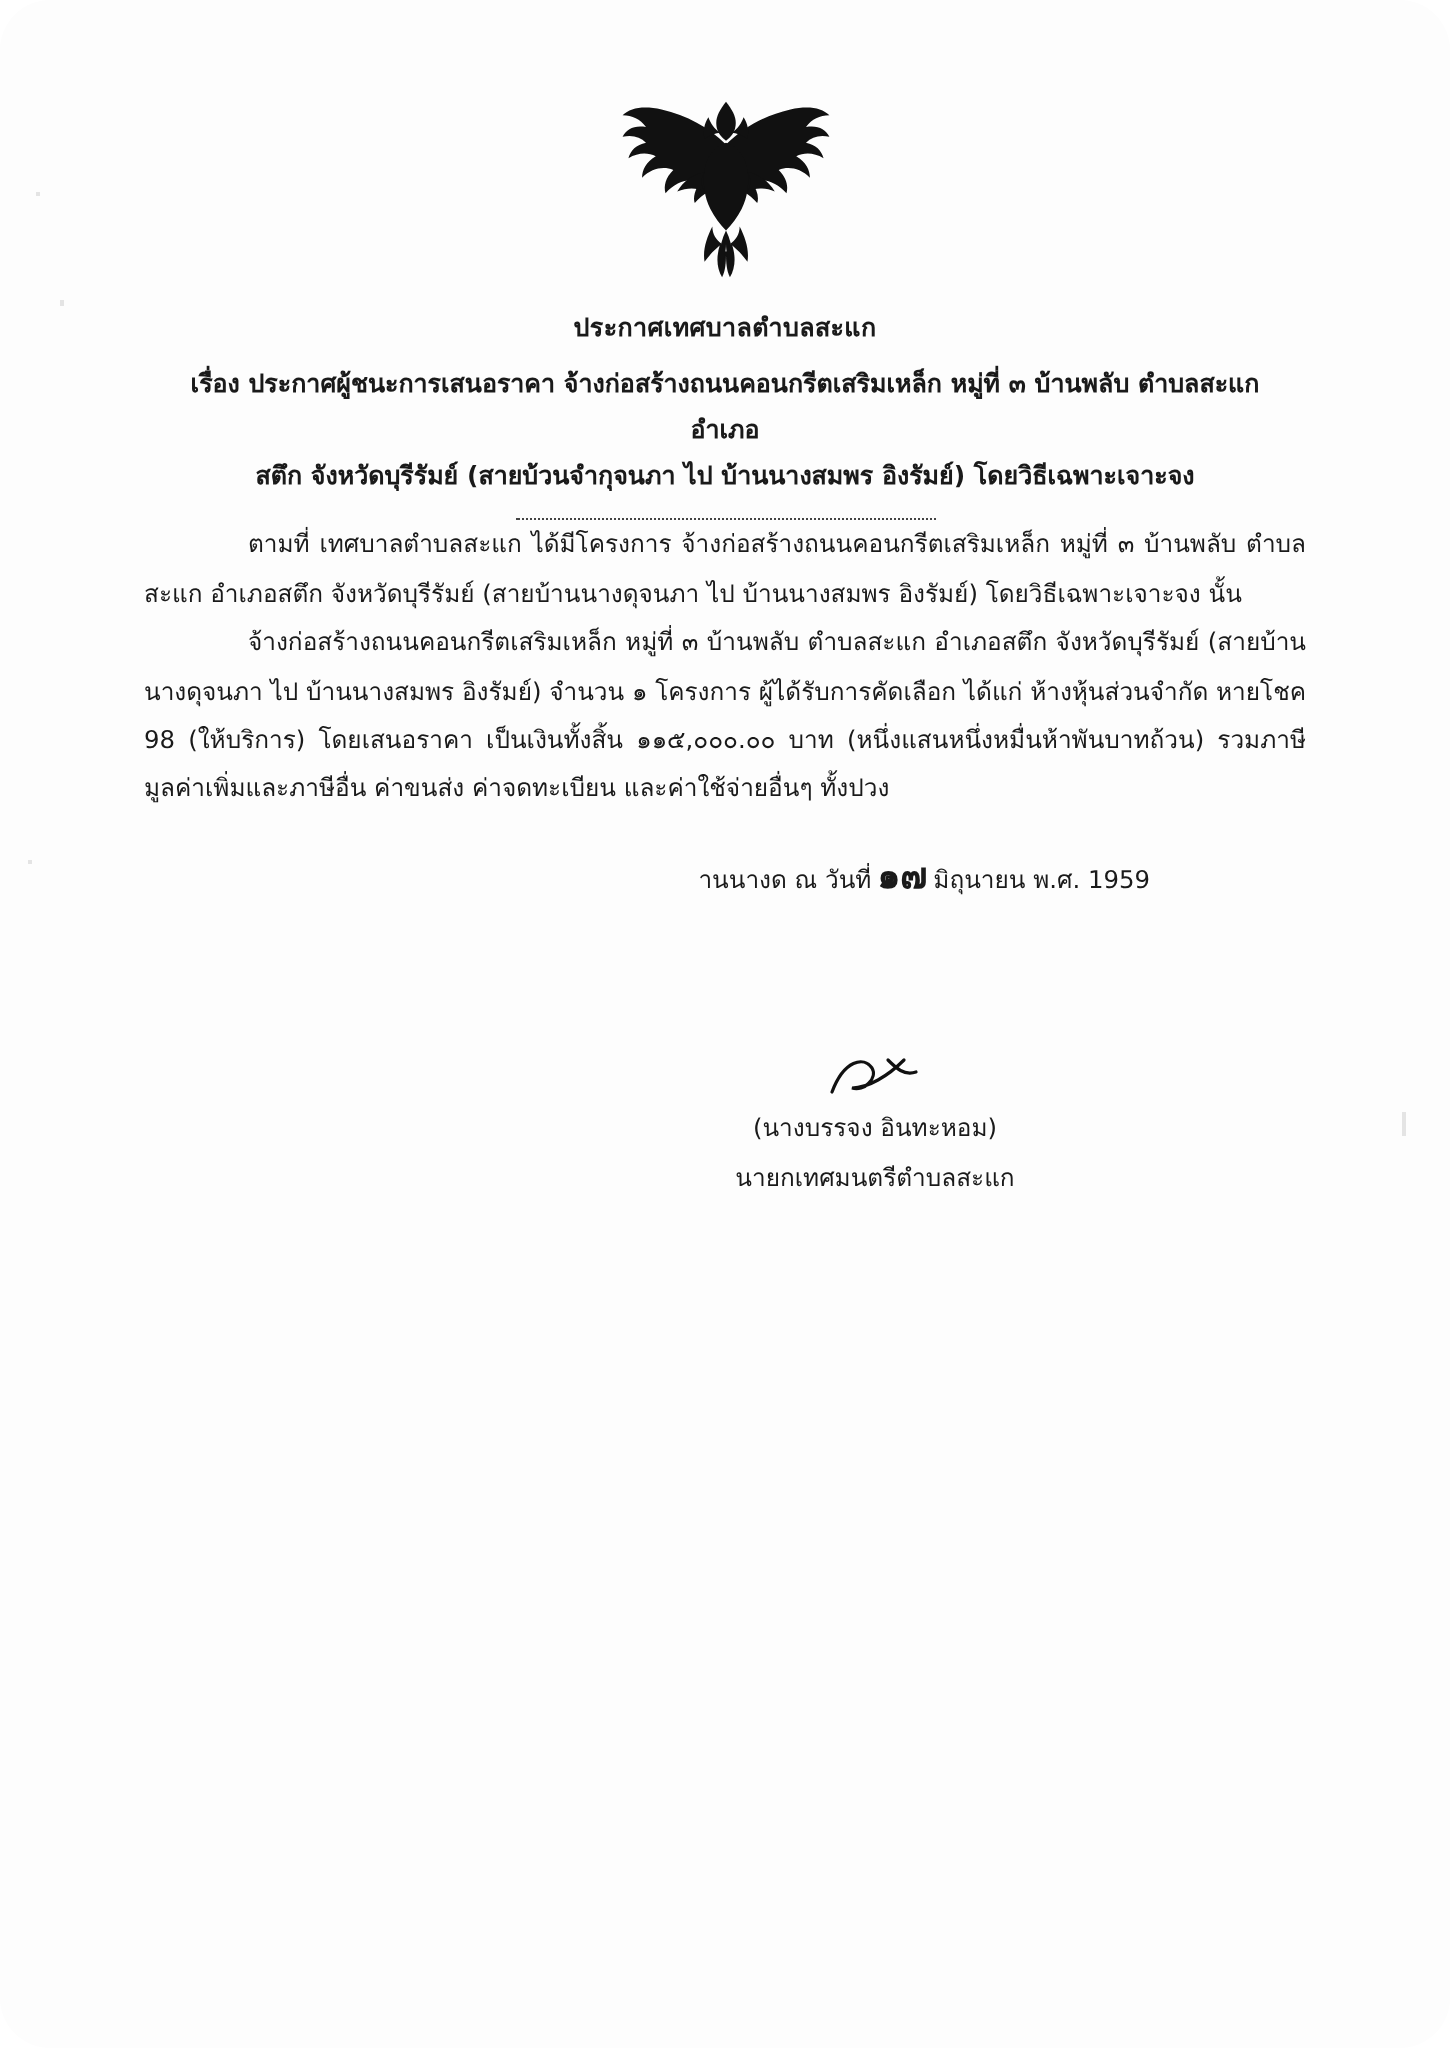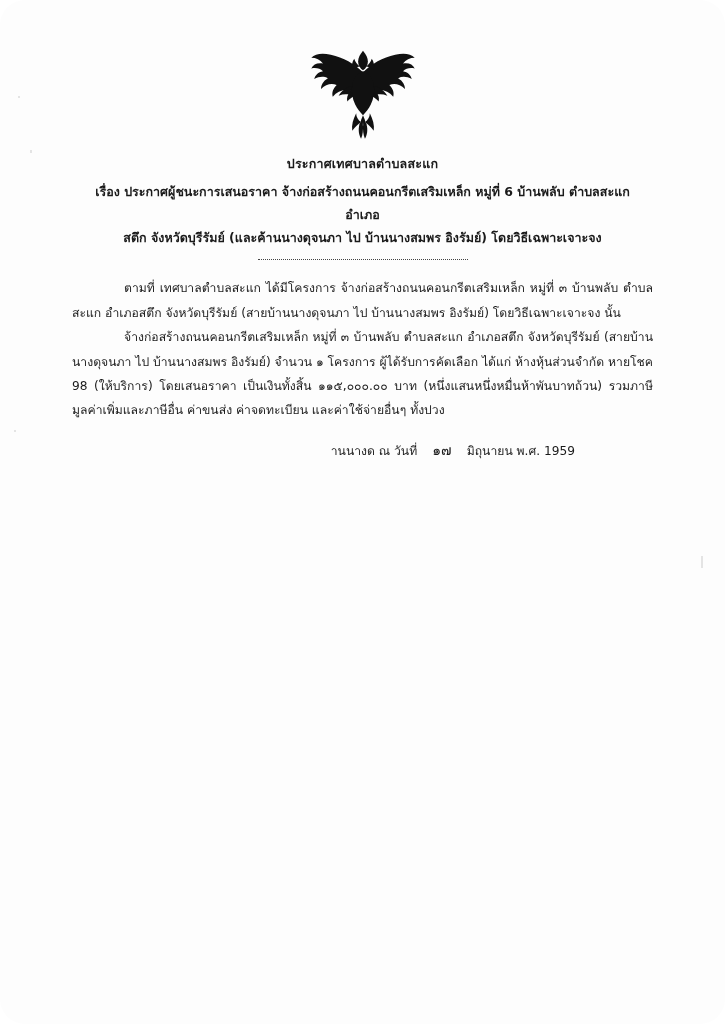--- a/index.html
+++ b/index.html
@@ -53,44 +53,43 @@
     padding: 0 4px;
   }
   .divider-line {
     width: 210px;
     height: 0;
     border-top: 1px dotted #444;
     margin: 10px auto 0 auto;
   }
   
   .body-block {
-    margin-top: 16px;
     font-size: 12.2px;
     line-height: 2.0;
     text-align: justify;
     text-justify: inter-word;
   }
   .body-block p {
     margin: 0;
   }
   .indent {
     text-indent: 52px;
   }
   
   .date-line {
     margin-top: 16px;
     text-align: right;
     font-size: 12.2px;
     padding-right: 78px;
     position: relative;
   }
   .date-num {
-    font-size: 14px;
-    font-weight: normal;
-    padding: 0 15px;
+    font-size: 18px;
+    font-weight: bold;
+    padding: 0 3px;
   }
   
   .sign-block {
     margin-top: 74px;
     text-align: center;
     font-size: 12.2px;
     line-height: 2.1;
     padding-left: 150px;
   }
   .signature-mark {
@@ -142,29 +141,38 @@
         <path d="M116 160 C120 172 120 184 114 194 C110 186 110 176 110 168 Z"></path>
 
         <path d="M110 146 C104 158 102 172 104 186 C108 176 110 168 110 160 C110 168 112 176 116 186 C118 172 116 158 110 146 Z"></path>
       </g>
     </svg>
   </div>
 
   <div class="doc-title">ประกาศเทศบาลตำบลสะแก</div>
 
   <div class="doc-subject">
-    <div>เรื่อง ประกาศผู้ชนะการเสนอราคา จ้างก่อสร้างถนนคอนกรีตเสริมเหล็ก หมู่ที่ 6 บ้านพลับ ตำบลสะแก อำเภอ</div>
-    <div>สตึก จังหวัดบุรีรัมย์ (และค้านนางดุจนภา ไป บ้านนางสมพร อิงรัมย์) โดยวิธีเฉพาะเจาะจง</div>
+    <div>เรื่อง ประกาศผู้ชนะการเสนอราคา จ้างก่อสร้างถนนคอนกรีตเสริมเหล็ก หมู่ที่ ๓ บ้านพลับ ตำบลสะแก อำเภอ</div>
+    <div>สตึก จังหวัดบุรีรัมย์ (สายบ้วนจำกุจนภา ไป บ้านนางสมพร อิงรัมย์) โดยวิธีเฉพาะเจาะจง</div>
   </div>
 
   <div class="divider-line"></div>
 
   <div class="body-block">
     <p class="indent">ตามที่ เทศบาลตำบลสะแก ได้มีโครงการ จ้างก่อสร้างถนนคอนกรีตเสริมเหล็ก หมู่ที่ ๓ บ้านพลับ ตำบลสะแก อำเภอสตึก จังหวัดบุรีรัมย์ (สายบ้านนางดุจนภา ไป บ้านนางสมพร อิงรัมย์) โดยวิธีเฉพาะเจาะจง  นั้น</p>
     <p class="indent">จ้างก่อสร้างถนนคอนกรีตเสริมเหล็ก หมู่ที่ ๓ บ้านพลับ ตำบลสะแก อำเภอสตึก จังหวัดบุรีรัมย์ (สายบ้านนางดุจนภา ไป บ้านนางสมพร อิงรัมย์) จำนวน ๑ โครงการ ผู้ได้รับการคัดเลือก ได้แก่ ห้างหุ้นส่วนจำกัด หายโชค 98 (ให้บริการ) โดยเสนอราคา เป็นเงินทั้งสิ้น ๑๑๕,๐๐๐.๐๐ บาท (หนึ่งแสนหนึ่งหมื่นห้าพันบาทถ้วน) รวมภาษีมูลค่าเพิ่มและภาษีอื่น ค่าขนส่ง ค่าจดทะเบียน และค่าใช้จ่ายอื่นๆ ทั้งปวง</p>
   </div>
 
   <div class="date-line">
     <span>านนางด ณ วันที่</span><span class="date-num">๑๗</span><span>มิถุนายน พ.ศ. 1959</span>
   </div>
 
+  <div class="sign-block">
+    <div class="signature-mark">
+      <svg width="60" height="26" viewBox="0 0 60 26" aria-hidden="true">
+        <path d="M8 20 C14 4 24 2 28 8 C31 13 24 20 18 18 C26 18 36 12 44 4 M36 4 C40 8 44 12 50 10" fill="none" stroke="#111" stroke-width="1.6" stroke-linecap="round"></path>
+      </svg>
+    </div>
+    <div class="sign-name">(นางบรรจง อินทะหอม)</div>
+    <div class="sign-pos">นายกเทศมนตรีตำบลสะแก</div>
+  </div>
 
 </div>
 
 </body></html>

